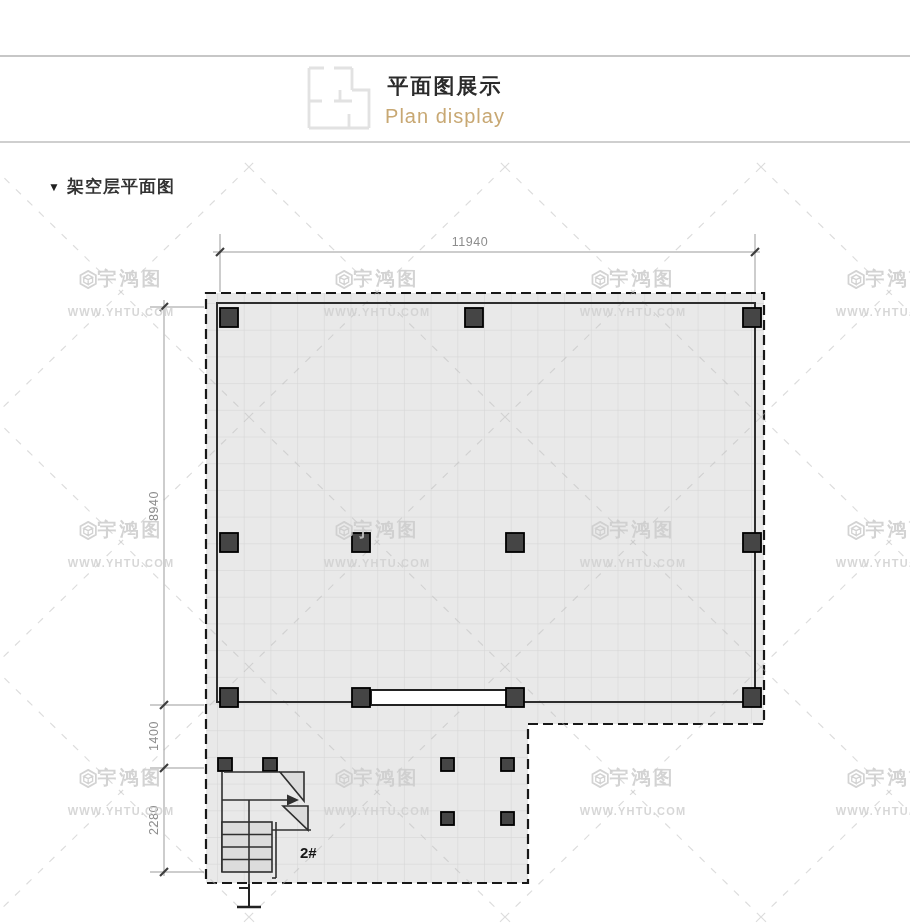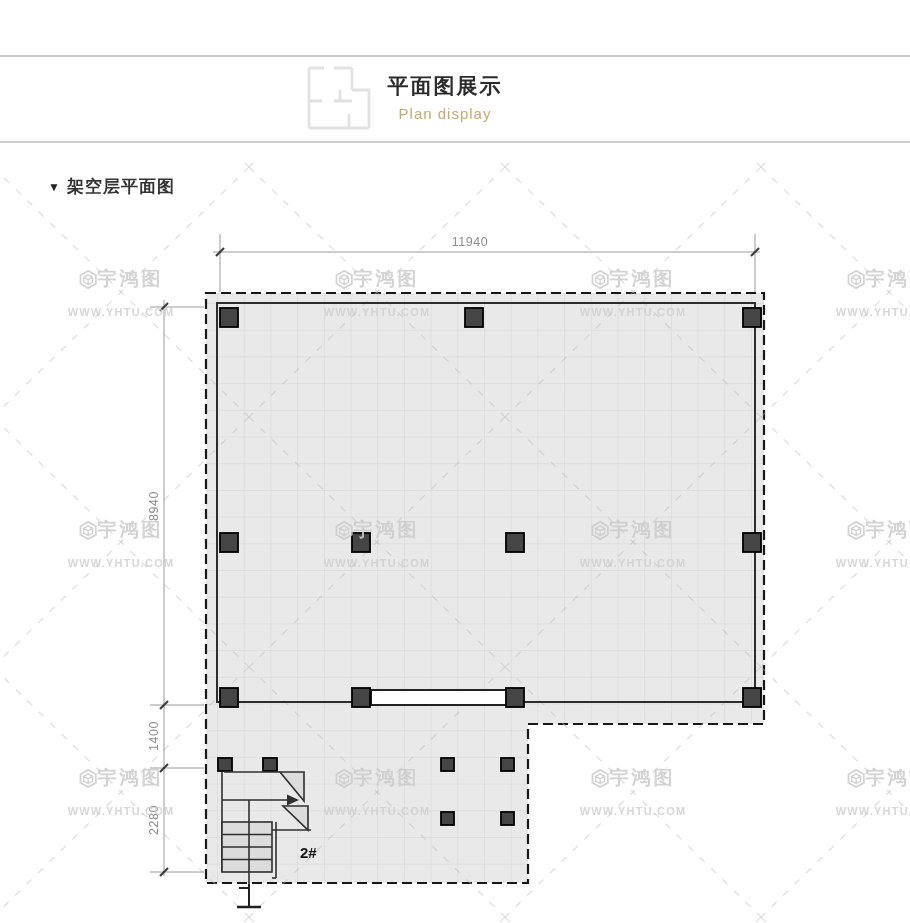--- a/index.html
+++ b/index.html
@@ -5,21 +5,21 @@
   html,body{margin:0;padding:0;background:#fff;}
   .page{position:relative;width:910px;height:923px;background:#ffffff;overflow:hidden;
         font-family:"Liberation Sans",sans-serif;border-radius:17px;}
   
   .hline{position:absolute;left:0;width:910px;height:2px;background:#c7c7c7;}
   .hline.top{top:55px;}
   .hline.bottom{top:141px;background:#cfcfcf;}
   .hicon{position:absolute;left:303px;top:62px;}
   .htext{position:absolute;left:340px;top:72px;width:210px;text-align:center;}
   .title{font-size:21px;font-weight:700;color:#2b2b2b;letter-spacing:2px;}
-  .subtitle{margin-top:5px;font-size:15px;color:#c8a873;letter-spacing:1px;}
+  .subtitle{margin-top:5px;font-size:20px;color:#c8a873;letter-spacing:1px;}
   
   .section{position:absolute;left:48px;top:175px;display:flex;align-items:center;gap:7px;cursor:default;}
   .tri{font-size:12px;color:#222;line-height:1;}
   .slabel{font-size:17px;font-weight:700;color:#333;letter-spacing:1px;}
   
   .plan{position:absolute;left:0;top:0;z-index:3;}
   .dimtxt{font-family:"Liberation Sans",sans-serif;font-size:12.5px;fill:#8d8d8d;letter-spacing:.5px;}
   .stairtxt{font-family:"Liberation Sans",sans-serif;font-size:15px;font-weight:600;fill:#161616;}
   
   .wm-layer{position:absolute;inset:0;z-index:6;pointer-events:none;}

